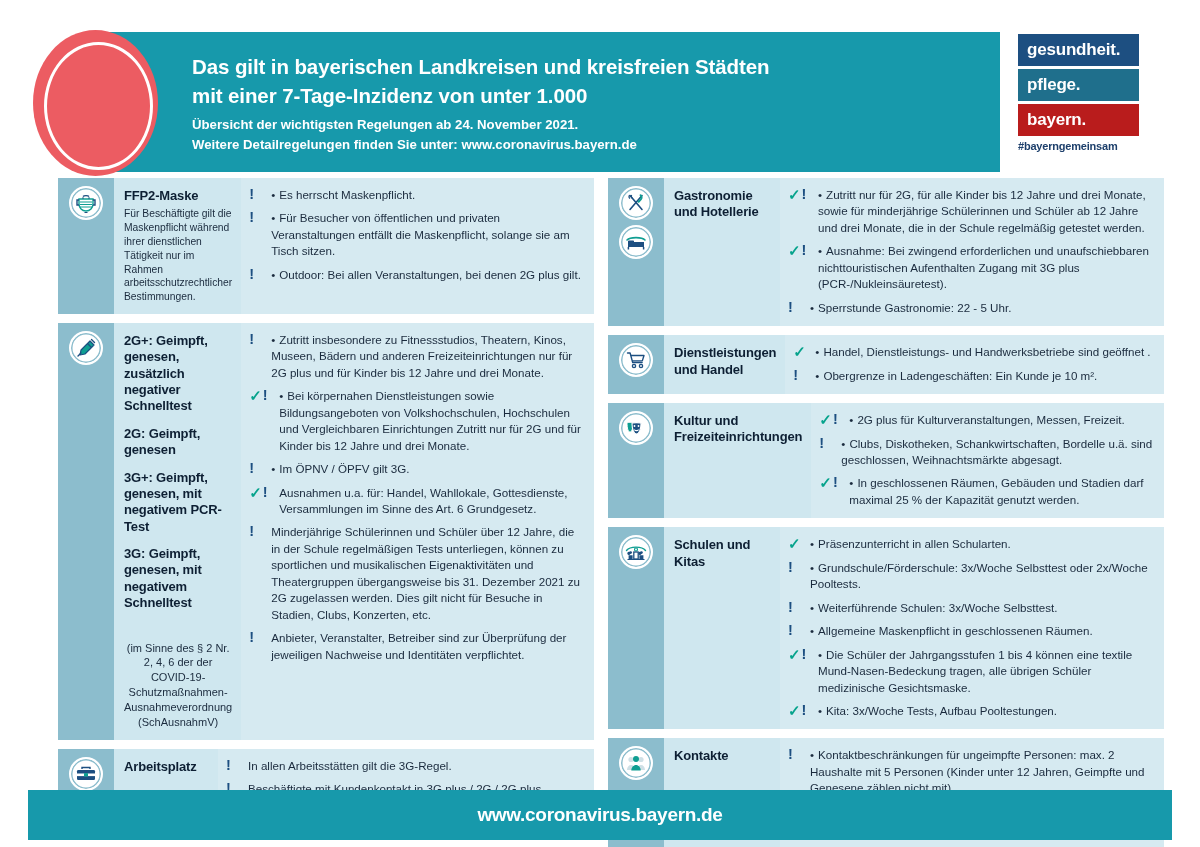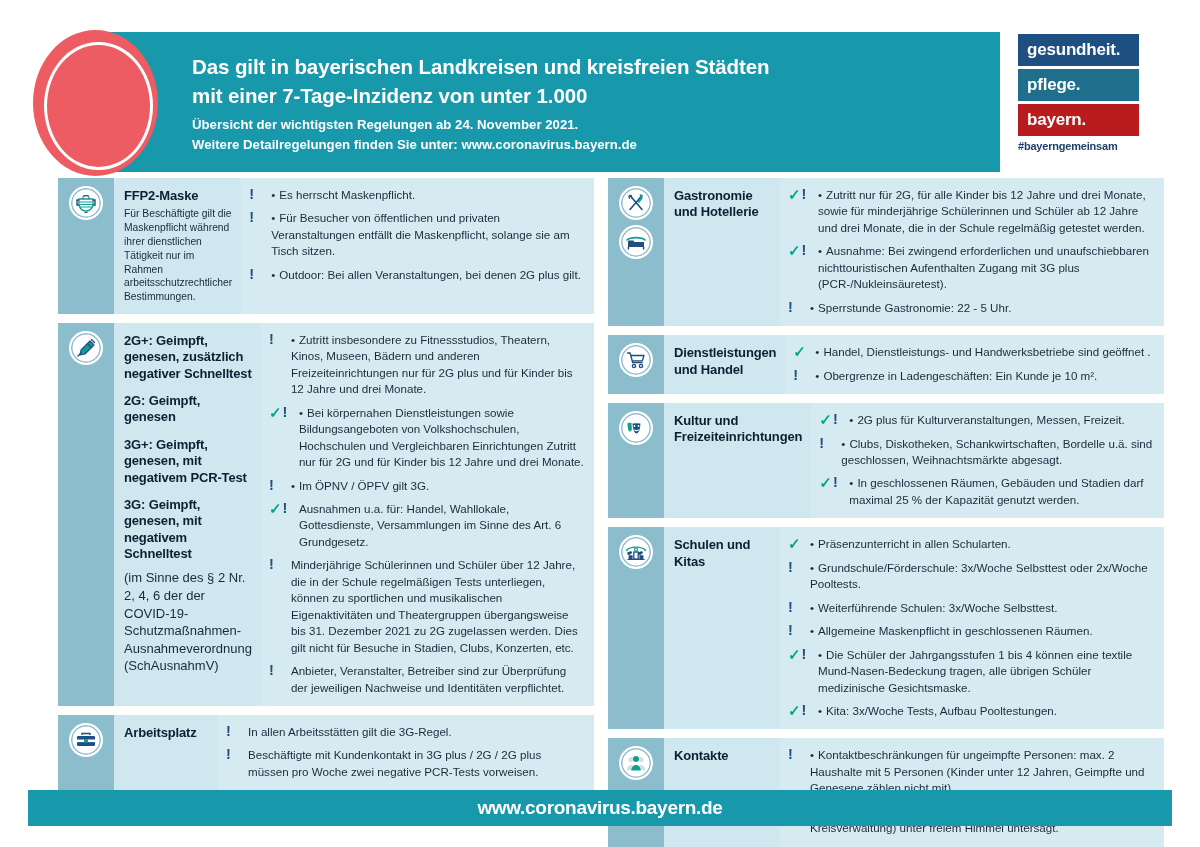--- a/index.html
+++ b/index.html
@@ -73,21 +73,21 @@
   }
   .card-title.wide { flex-basis: 116px; }
   .card-title h3 {
     font-size: 13px; font-weight: bold; color:#0d1f33; line-height:1.26;
     letter-spacing: -0.15px;
   }
   .card-title .sub {
     margin-top: 3px; font-size: 10.3px; line-height: 1.34; color:#1a2a3d; font-weight:normal;
   }
   .card-title .grp { margin-top: 11px; }
-  .card-title .tiny { margin-top: 7px; font-size: 13px; line-height:1.35; color:#1a2a3d; font-weight:normal; }
+  .card-title .tiny { margin-top: 29px; font-size: 11px; line-height:1.35; color:#1a2a3d; font-weight:normal;text-align:center; }
   .card-body {
     flex: 1 1 auto; background:#d6eaf1; padding: 9px 10px 10px 8px;
   }
 
   .item { display:flex; align-items:flex-start; margin-bottom: 7px; }
   .item:last-child { margin-bottom: 0; }
   .marks {
     flex: 0 0 auto; display:flex; align-items:flex-start;
     min-width: 20px; padding-top: 0px; white-space:nowrap;
   }
@@ -106,21 +106,21 @@
     background:#ffffff; border: 2px solid #ffffff;
     display:flex; align-items:center; justify-content:center;
     box-shadow: 0 0 0 1.5px #8cbdcd inset;
     overflow:hidden;
   }
   .ibadge svg { display:block; }
 
   
   .footer {
     position:absolute; left: 28px; top: 790px;
-    width: 1144px; height: 36px; background:#1799ab;
+    width: 1144px; height: 50px; background:#1799ab;
     display:flex; align-items:center; justify-content:center;
   }
   .footer span { color:#fff; font-weight:bold; font-size: 19px; letter-spacing:-0.3px; }
 </style>
 </head>
 <body>
 
 <div class="page">
 
   <div class="header-band"></div>

